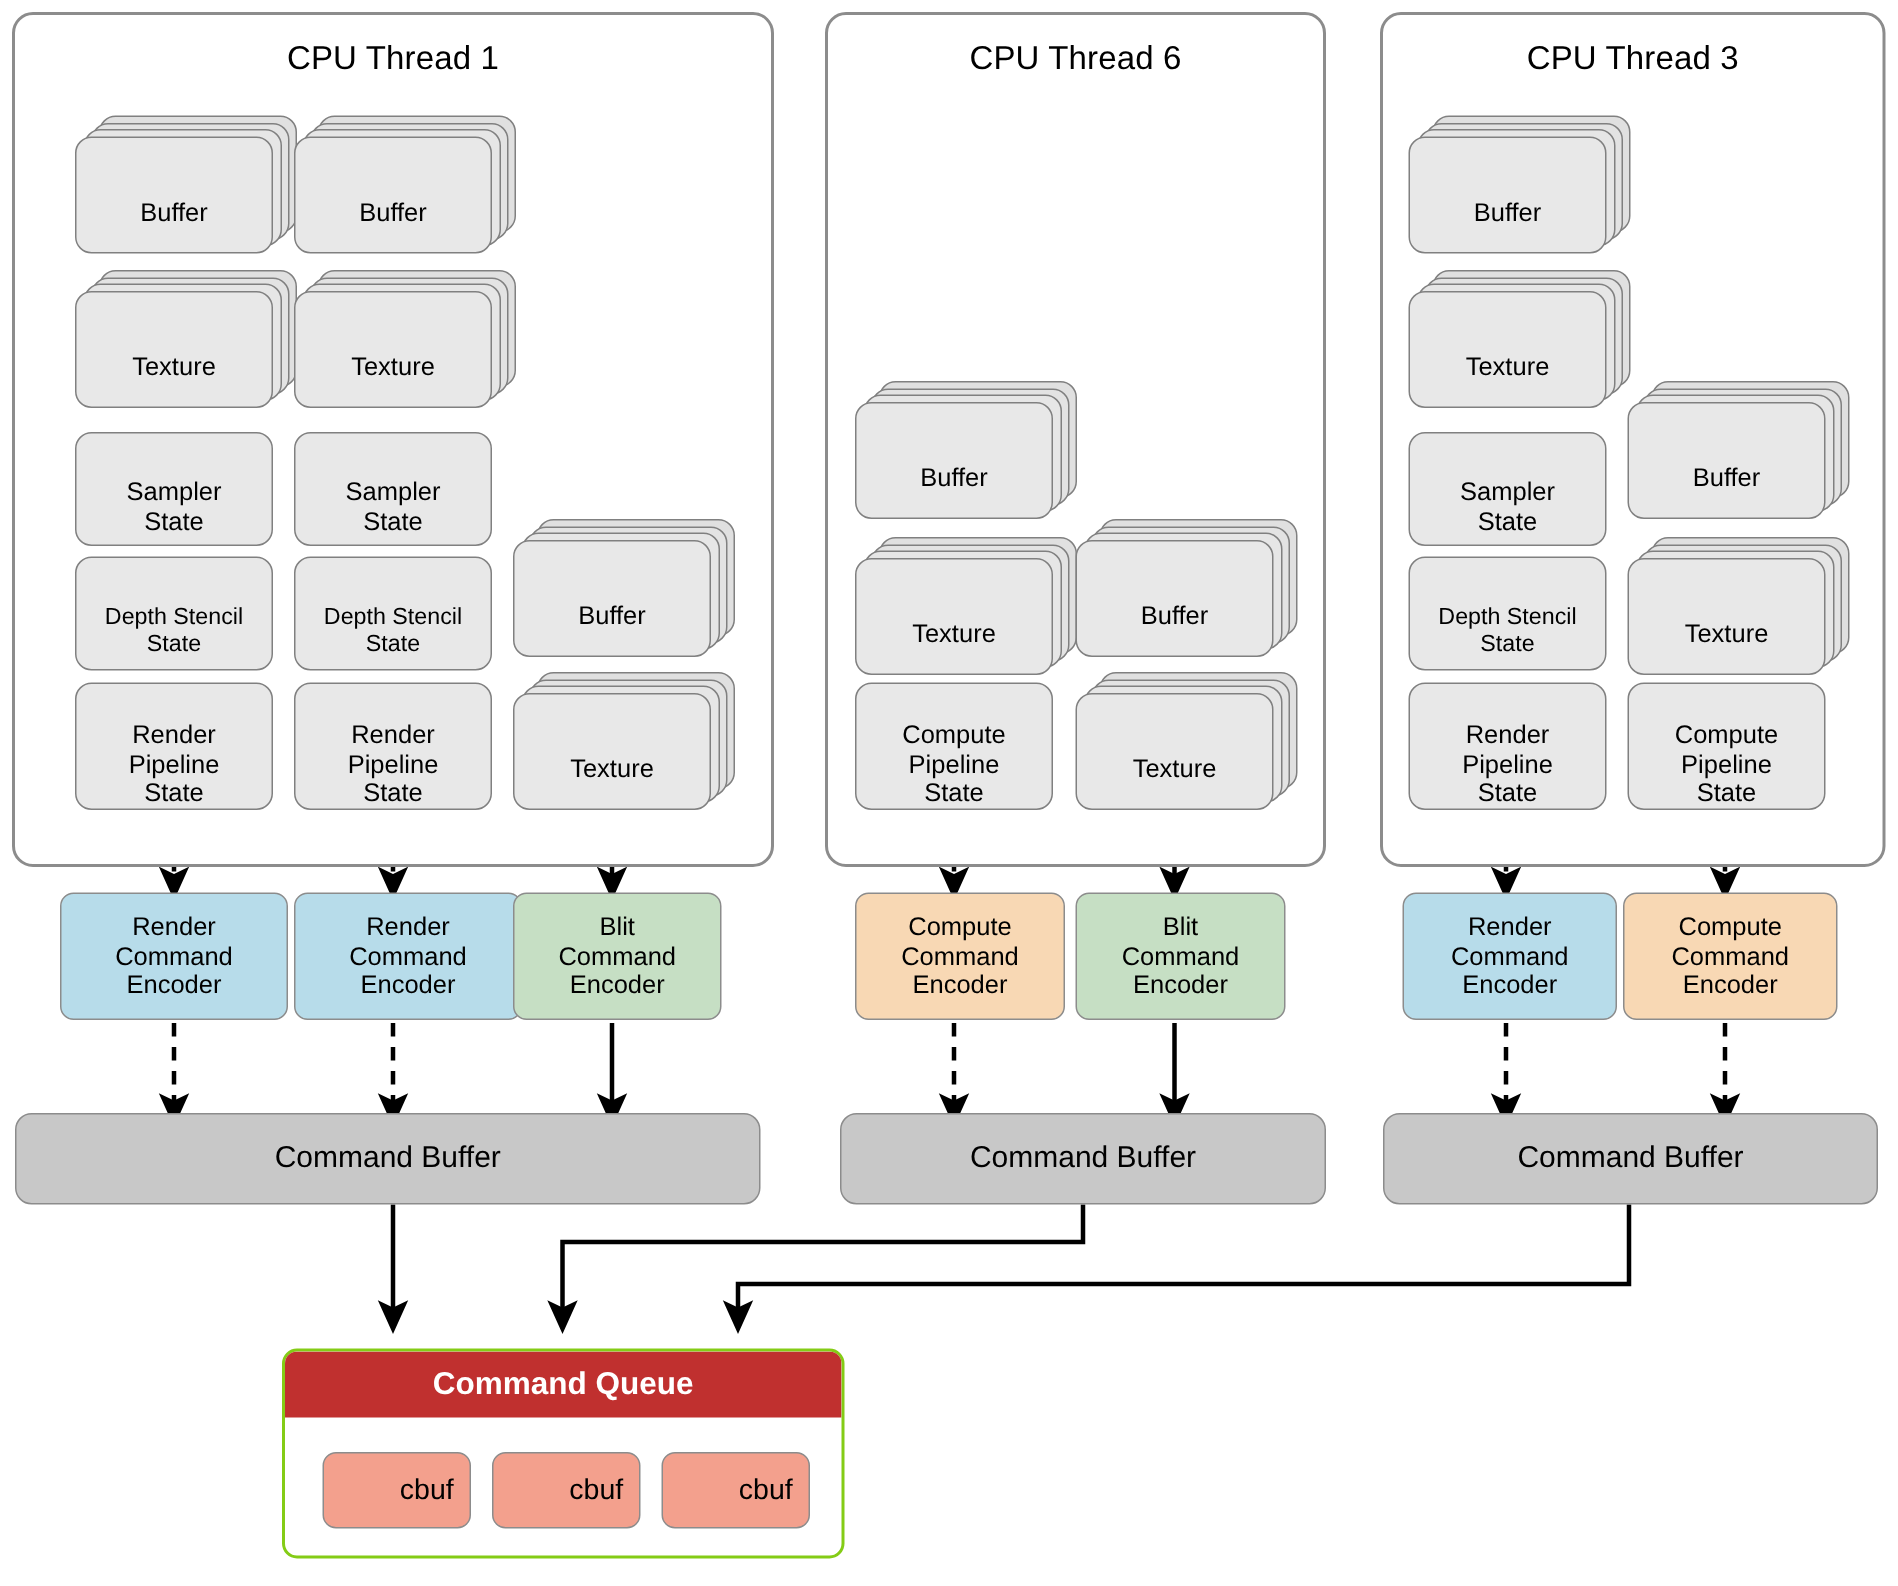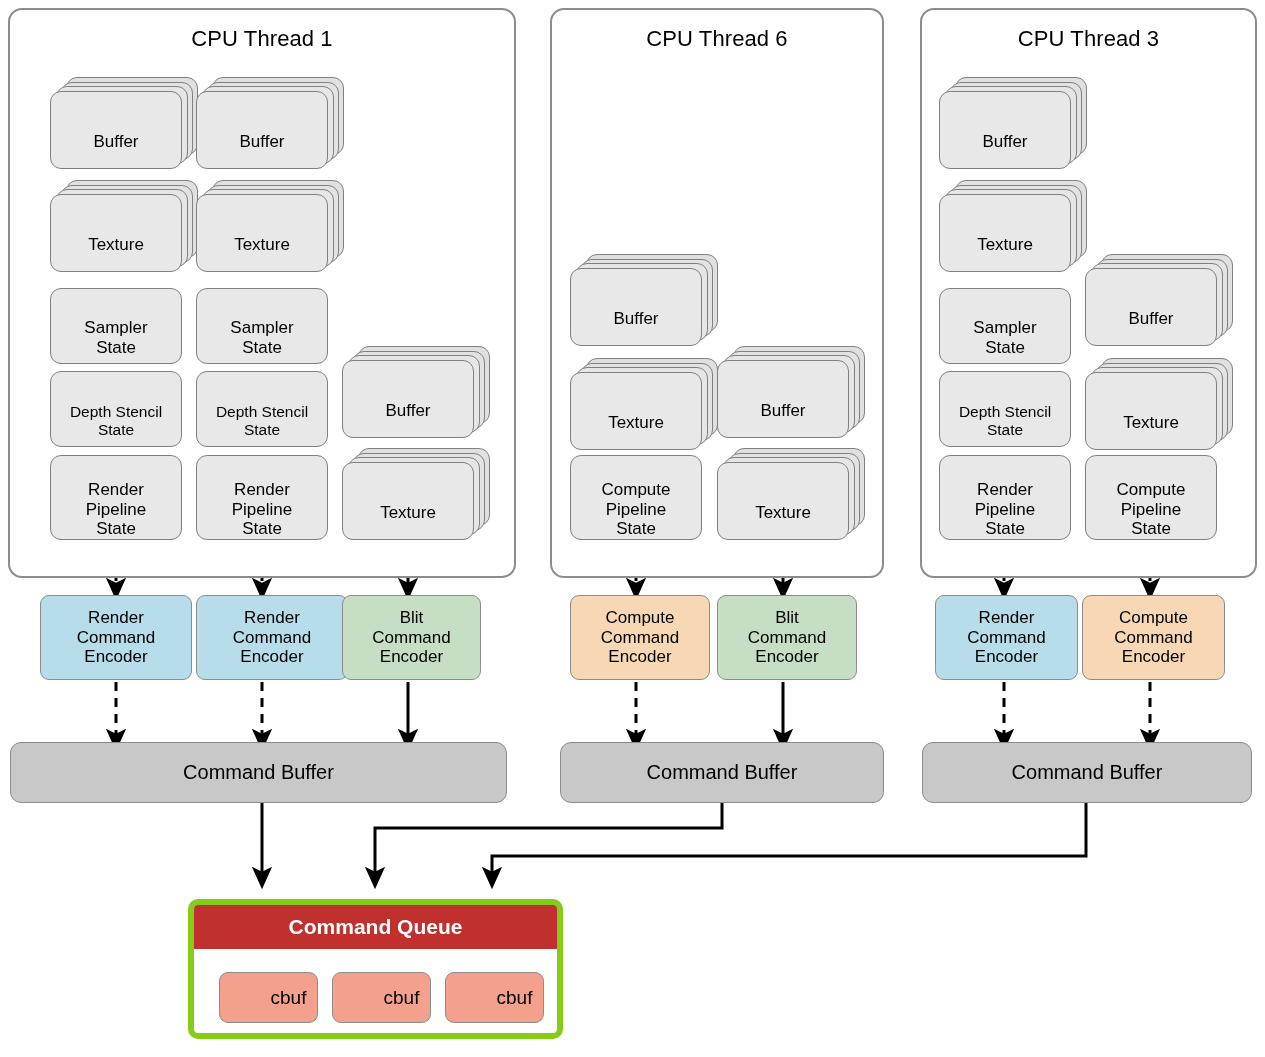--- a/index.html
+++ b/index.html
@@ -92,21 +92,21 @@
     border-radius:11px;
     display:flex;align-items:center;justify-content:center;
     font-size:20px;
     color:#000;
     box-sizing:border-box;
   }
 
   
   #queue{
     position:absolute;
-    border:6px solid #84cc16;
+    border:2px solid #84cc16;
     border-radius:10px;
     background:#ffffff;
     box-sizing:border-box;
     overflow:hidden;
   }
   #queue-header{
     height:44px;
     background:#c0302f;
     color:#ffffff;
     display:flex;align-items:center;justify-content:center;

